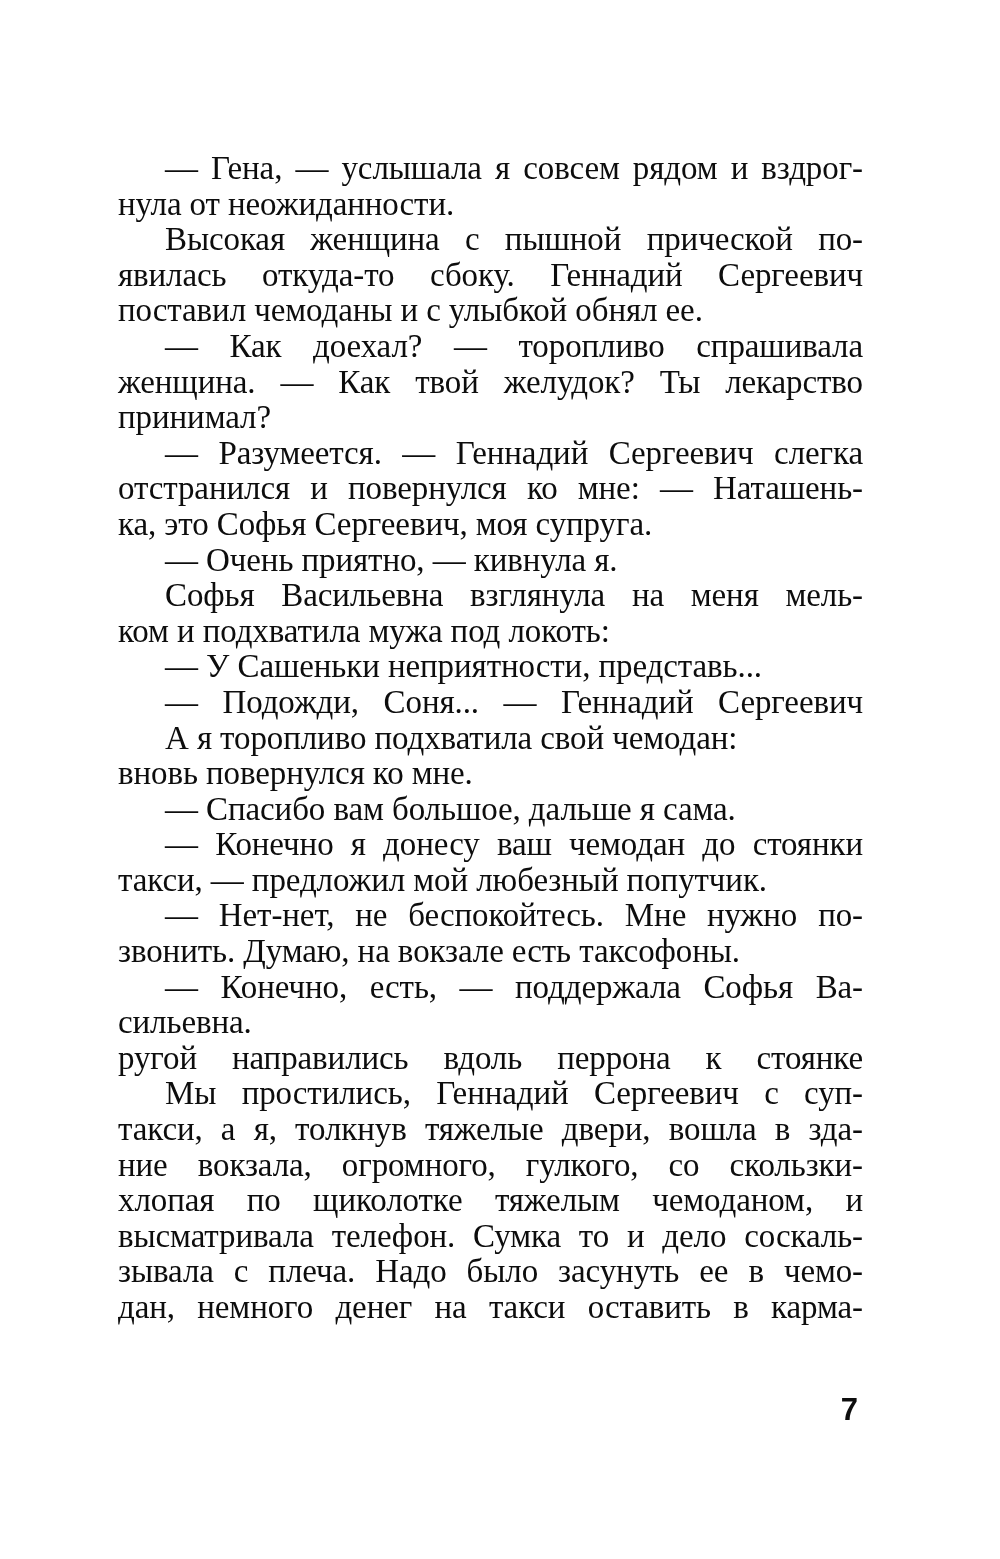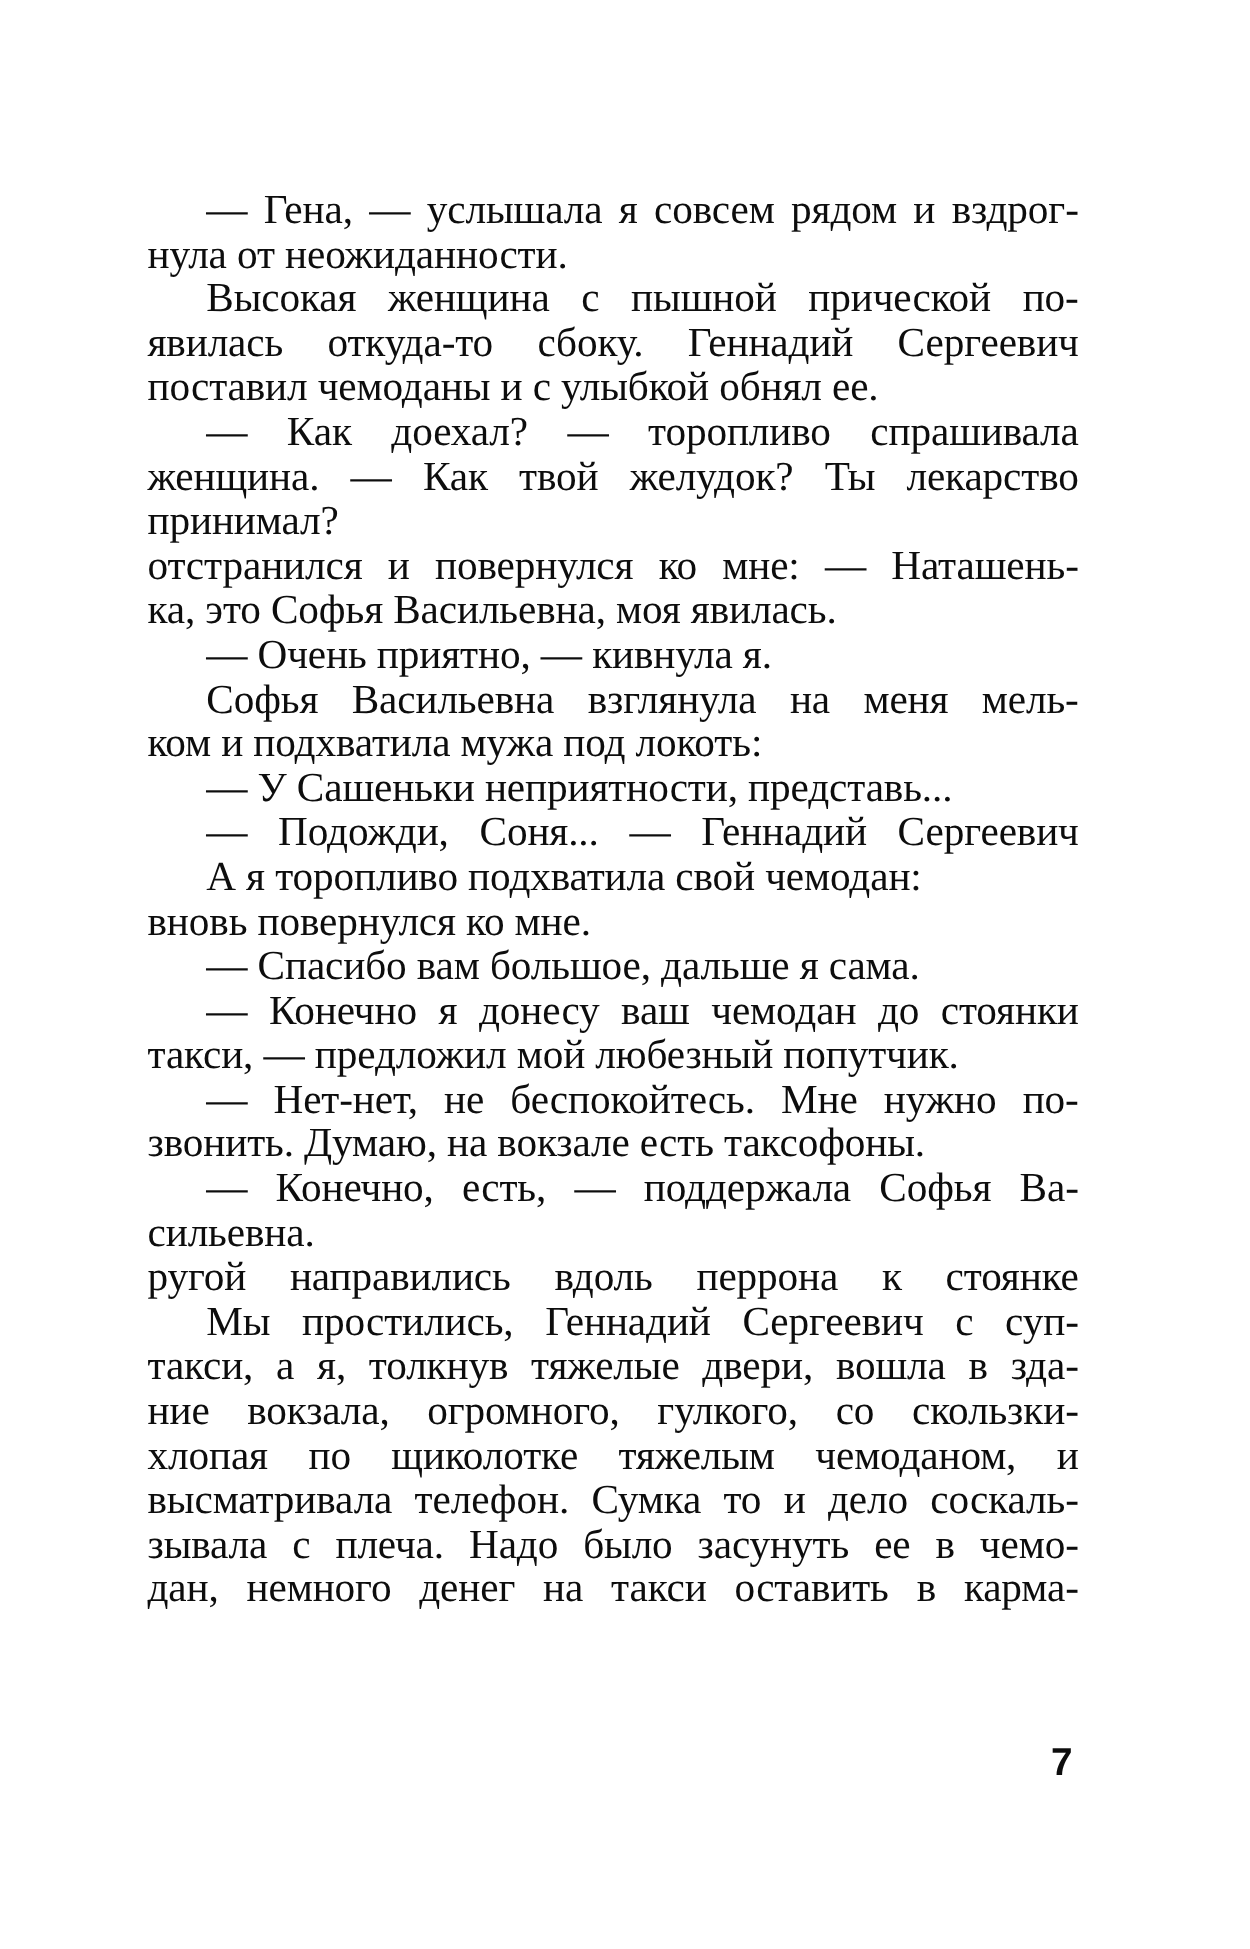--- a/index.html
+++ b/index.html
@@ -59,22 +59,23 @@
 <div class="book-page">
   <main class="text-block">
     <div class="line indent">— Гена, — услышала я совсем рядом и вздрог-</div>
     <div class="line end">нула от неожиданности.</div>
     <div class="line indent">Высокая женщина с пышной прической по-</div>
     <div class="line">явилась откуда-то сбоку. Геннадий Сергеевич</div>
     <div class="line end">поставил чемоданы и с улыбкой обнял ее.</div>
     <div class="line indent">— Как доехал? — торопливо спрашивала</div>
     <div class="line">женщина. — Как твой желудок? Ты лекарство</div>
     <div class="line end">принимал?</div>
+    <div class="line indent">— Разумеется. — Геннадий Сергеевич слегка</div>
     <div class="line">отстранился и повернулся ко мне: — Наташень-</div>
-    <div class="line end">ка, это Софья Васильевна, моя явилась.</div>
+    <div class="line end">ка, это Софья Сергеевич, моя супруга.</div>
     <div class="line indent end">— Очень приятно, — кивнула я.</div>
     <div class="line indent">Софья Васильевна взглянула на меня мель-</div>
     <div class="line end">ком и подхватила мужа под локоть:</div>
     <div class="line indent end">— У Сашеньки неприятности, представь...</div>
     <div class="line indent">— Подожди, Соня... — Геннадий Сергеевич</div>
     <div class="line indent end">А я торопливо подхватила свой чемодан:</div>
     <div class="line end">вновь повернулся ко мне.</div>
     <div class="line indent end">— Спасибо вам большое, дальше я сама.</div>
     <div class="line indent">— Конечно я донесу ваш чемодан до стоянки</div>
     <div class="line end">такси, — предложил мой любезный попутчик.</div>

